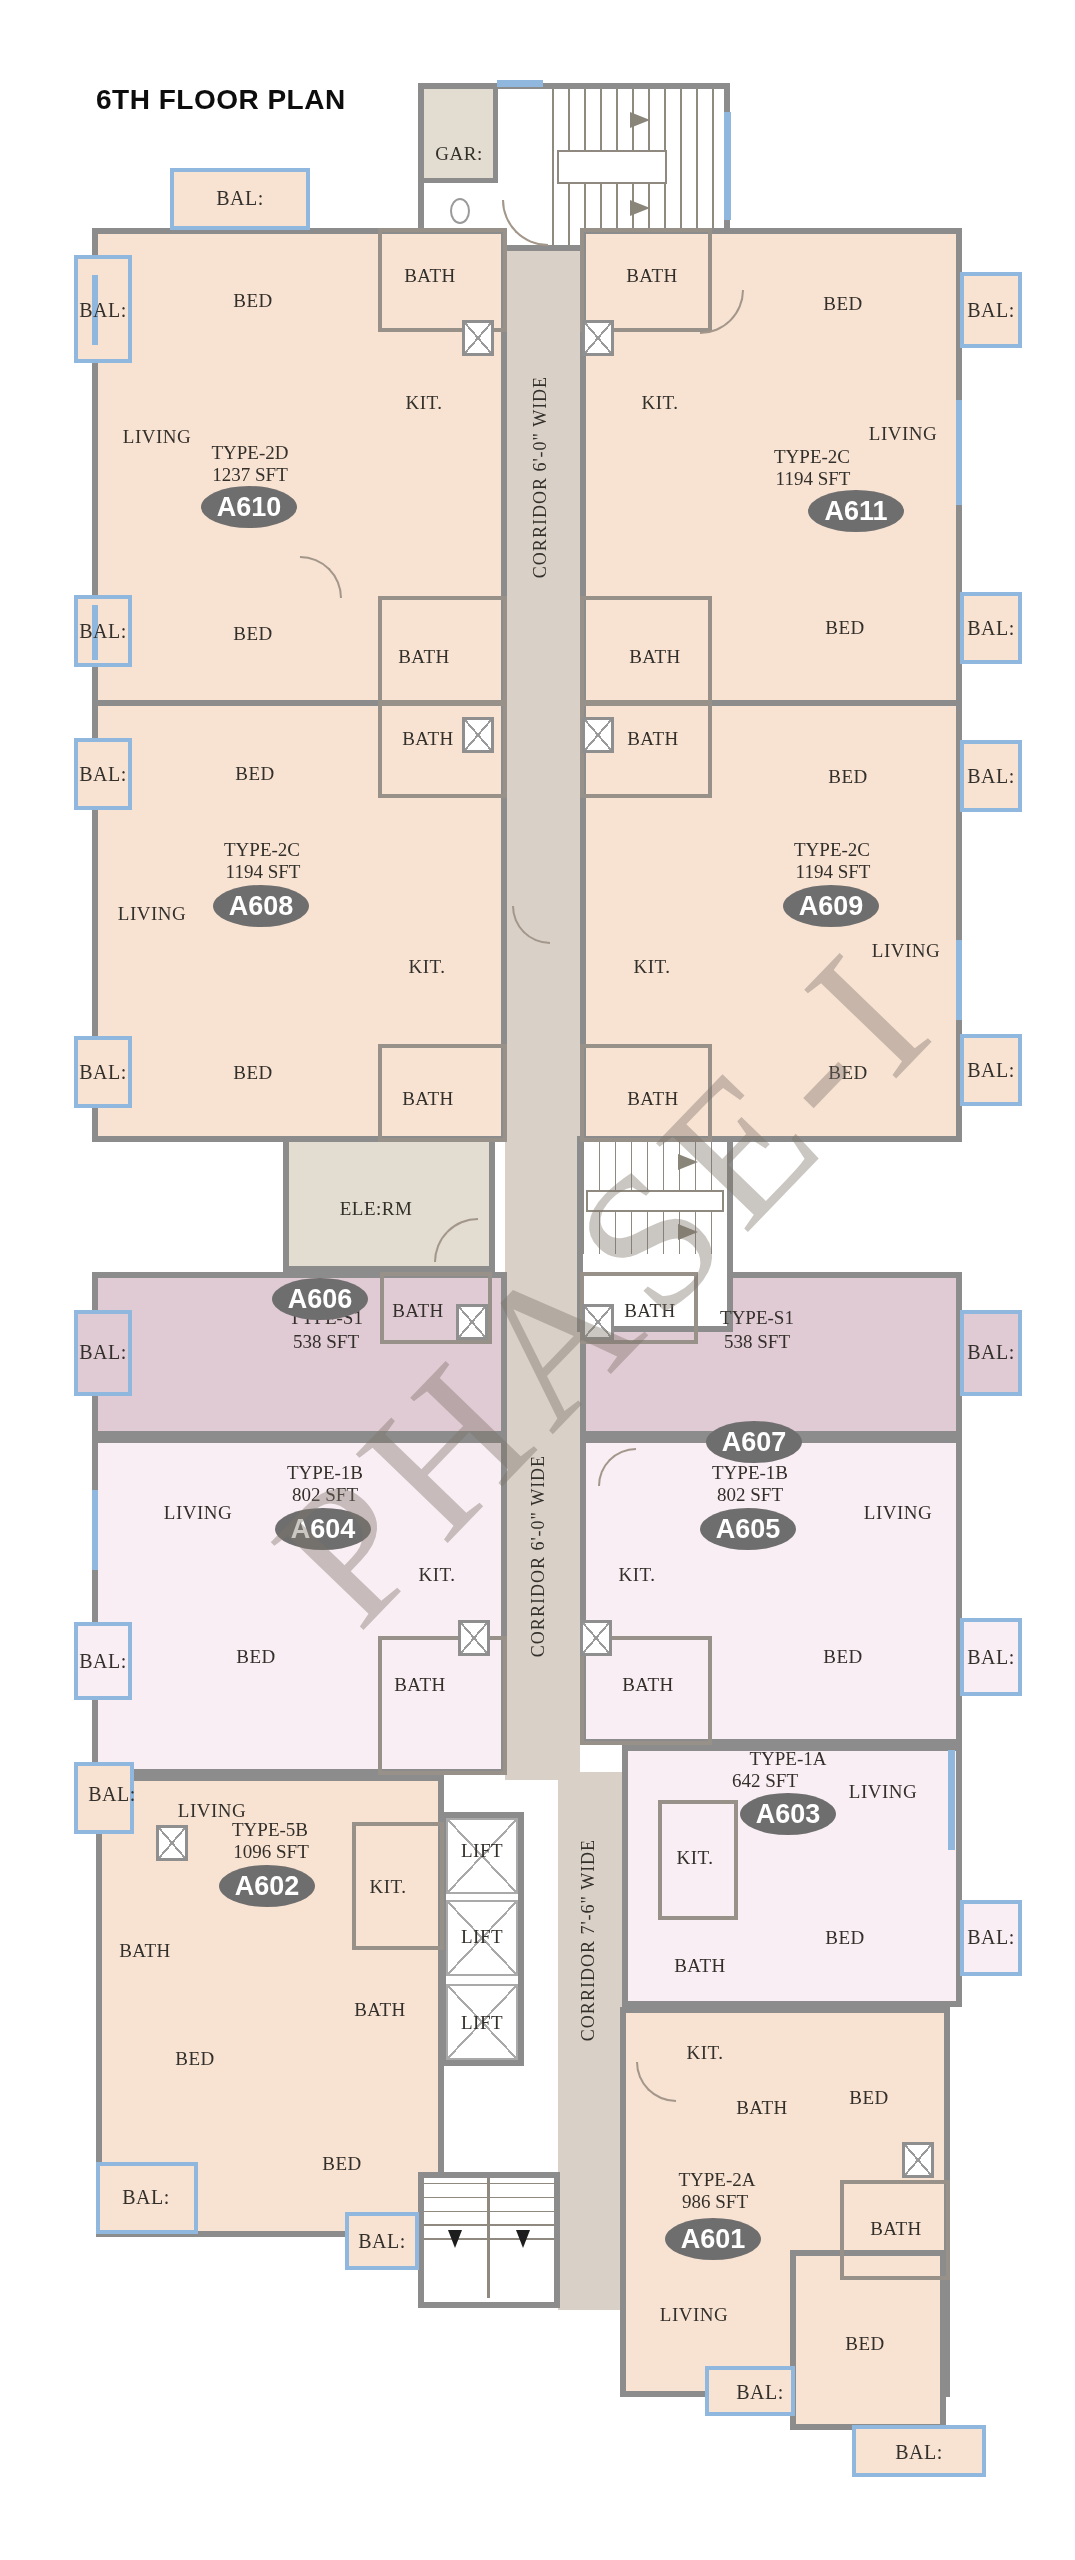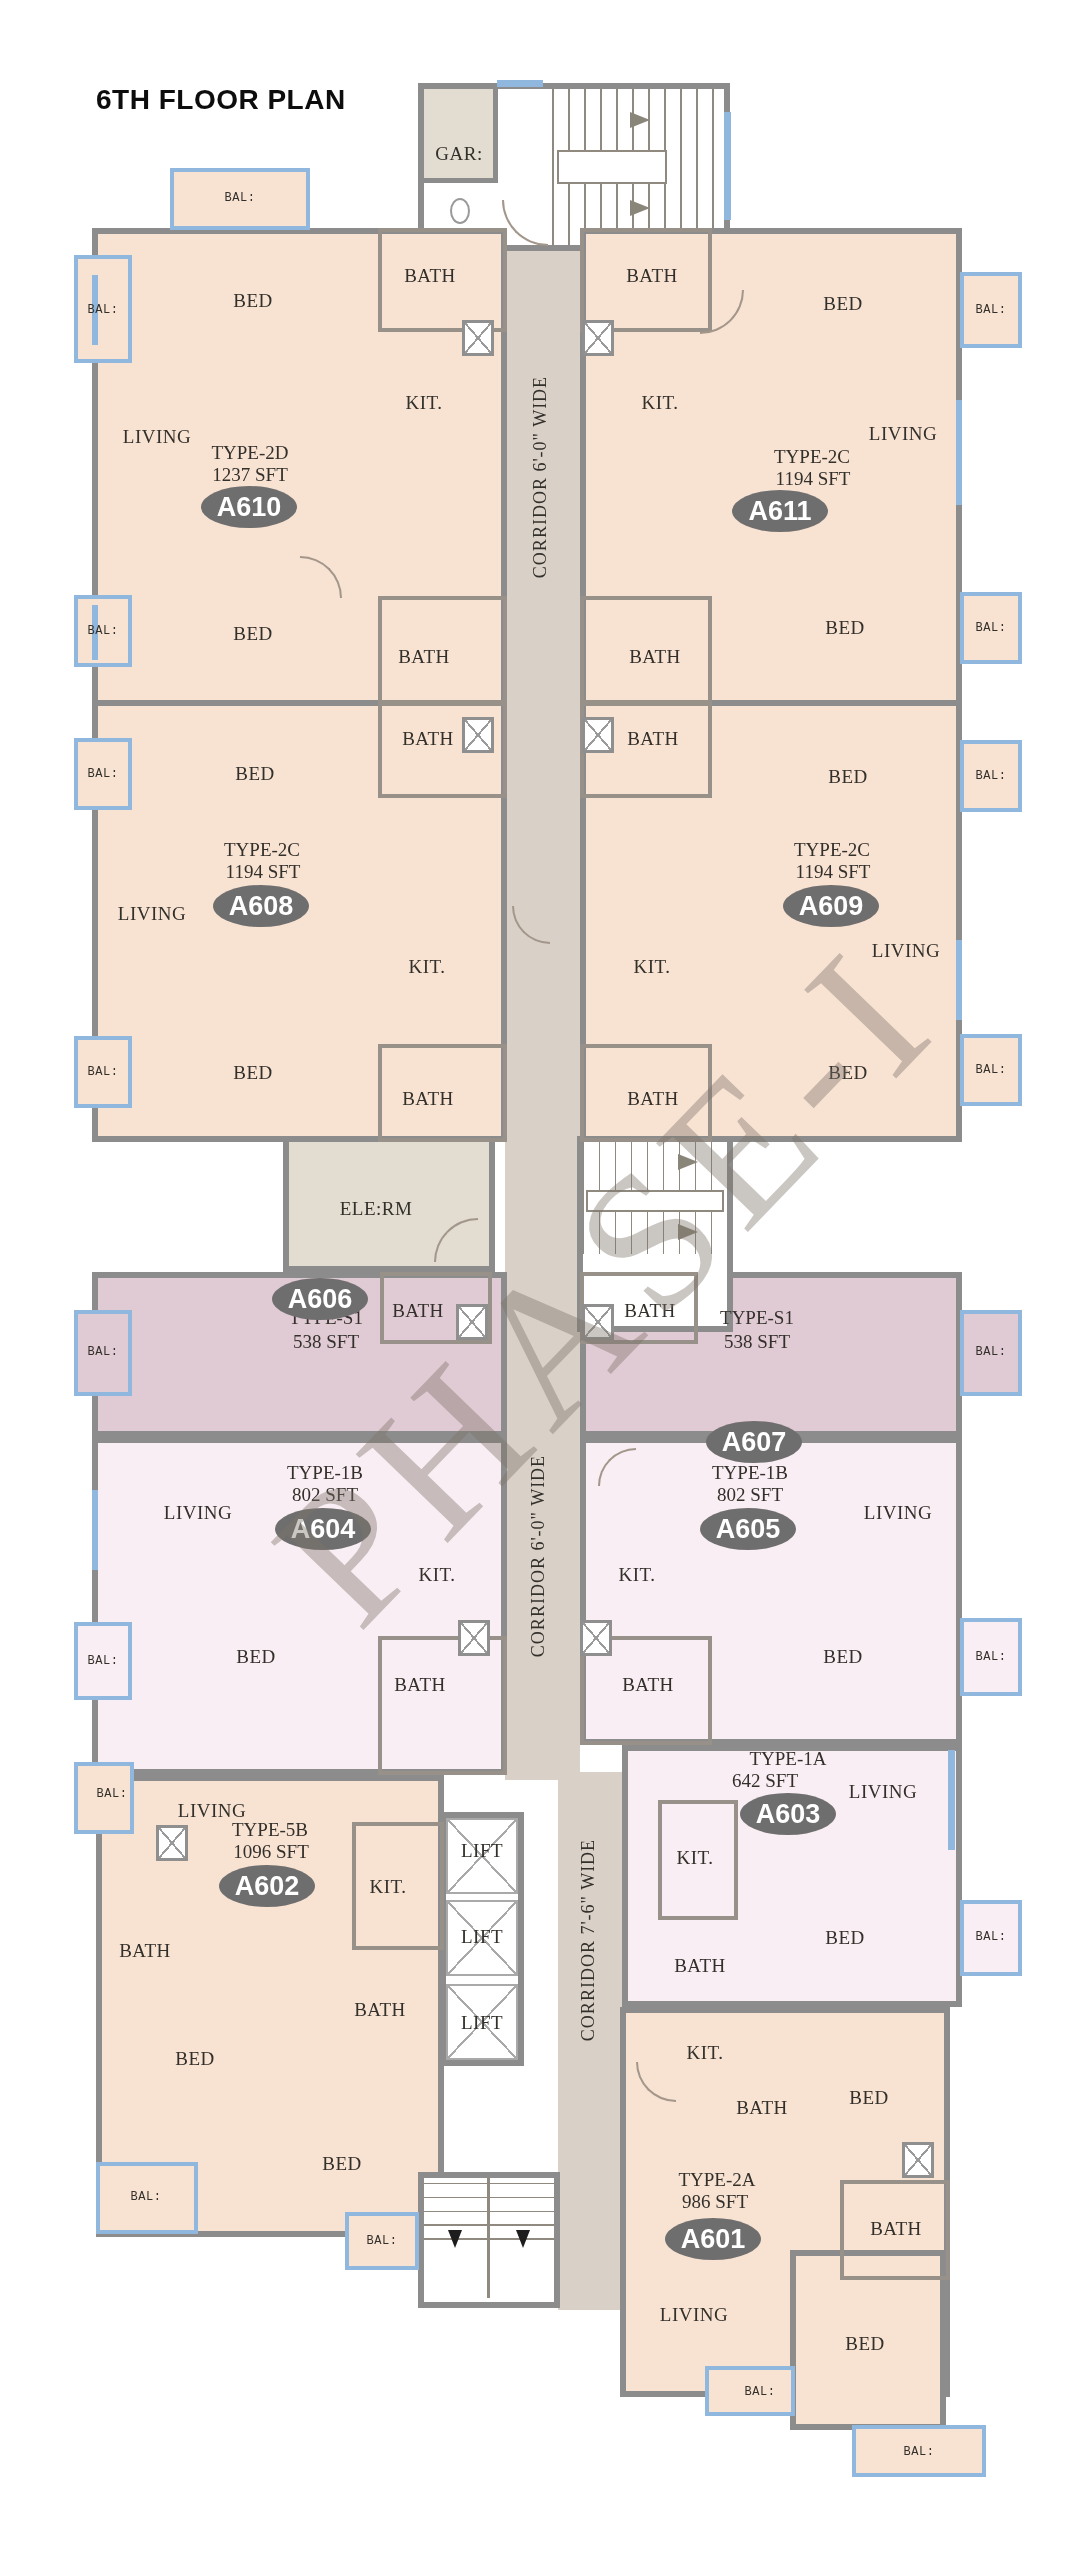--- a/index.html
+++ b/index.html
@@ -10,21 +10,21 @@
   .peach{background:#f8e3d3;}
   .mauve{background:#e0cad4;}
   .pink{background:#f9eef3;}
   .tan{background:#d9d0c8;}
   .beige{background:#e2ddd0;}
   .white{background:#ffffff;}
   .bal{position:absolute;box-sizing:border-box;border:4px solid #90b7de;}
   .part{position:absolute;box-sizing:border-box;border:4px solid #979189;background:transparent;}
   .lbl{position:absolute;font-size:19px;letter-spacing:.5px;white-space:nowrap;
        transform:translate(-50%,-50%);line-height:1;}
-  .sm{font-size:12px;font-family:Liberation Mono, monospace;}
+  .sm{font-size:20px;}
   .vlbl{position:absolute;font-size:18px;letter-spacing:1px;white-space:nowrap;
        transform:translate(-50%,-50%) rotate(-90deg);line-height:1;}
   .typ{position:absolute;font-size:19px;white-space:nowrap;transform:translate(-50%,-50%);line-height:1;}
   .oval{position:absolute;width:96px;height:42px;background:#6f6e6e;border-radius:50%;
         color:#fff;font-family:"Liberation Sans",sans-serif;font-weight:bold;font-size:27px;
         display:flex;align-items:center;justify-content:center;transform:translate(-50%,-50%);}
   .treadsV{position:absolute;background:repeating-linear-gradient(90deg,#8f897f 0 1.5px,transparent 1.5px 16px);}
   .treadsH{position:absolute;background:repeating-linear-gradient(0deg,#8f897f 0 1.5px,transparent 1.5px 14px);}
   .landing{position:absolute;background:#fff;box-sizing:border-box;border:2px solid #8f897f;}
   .arr-r{position:absolute;width:0;height:0;border-top:8px solid transparent;
@@ -254,21 +254,21 @@
   <div class="lbl" style="left:865px;top:2343px">BED</div>
   <div class="lbl sm" style="left:760px;top:2392px">BAL:</div>
   <div class="lbl sm" style="left:919px;top:2452px">BAL:</div>
 
   <div class="typ" style="left:250px;top:452px">TYPE-2D</div>
   <div class="typ" style="left:250px;top:474px">1237 SFT</div>
   <div class="oval" style="left:249px;top:507px">A610</div>
 
   <div class="typ" style="left:812px;top:456px">TYPE-2C</div>
   <div class="typ" style="left:813px;top:478px">1194 SFT</div>
-  <div class="oval" style="left:780px;top:511px">A611</div>
+  <div class="oval" style="left:856px;top:511px">A611</div>
 
   <div class="typ" style="left:262px;top:849px">TYPE-2C</div>
   <div class="typ" style="left:263px;top:871px">1194 SFT</div>
   <div class="oval" style="left:261px;top:906px">A608</div>
 
   <div class="typ" style="left:832px;top:849px">TYPE-2C</div>
   <div class="typ" style="left:833px;top:871px">1194 SFT</div>
   <div class="oval" style="left:831px;top:906px">A609</div>
 
   <div class="typ" style="left:326px;top:1317px">TYPE-S1</div>

